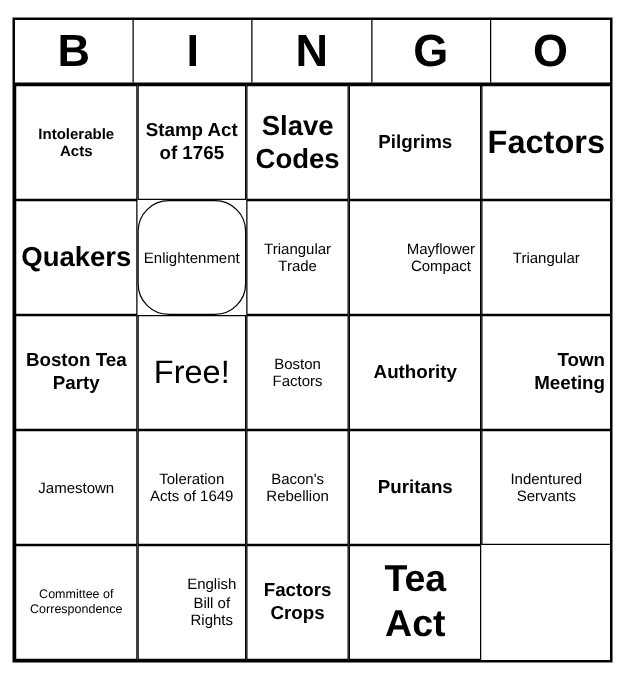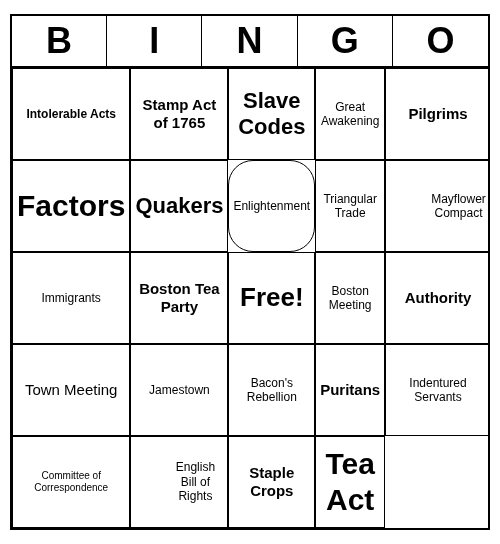--- a/index.html
+++ b/index.html
@@ -72,35 +72,35 @@
     <div class="bingo-header-cell">B</div>
     <div class="bingo-header-cell">I</div>
     <div class="bingo-header-cell">N</div>
     <div class="bingo-header-cell">G</div>
     <div class="bingo-header-cell">O</div>
   </div>
   <div class="bingo-grid" id="grid">
   <div class="bingo-cell" style="font-size: 12px; font-weight: bold;">Intolerable Acts</div>
       <div class="bingo-cell" style="font-size: 15px; font-weight: bold;">Stamp Act of 1765</div>
       <div class="bingo-cell" style="font-size: 22px; font-weight: bold;">Slave Codes</div>
-      <div class="bingo-cell" style="font-size: 12px;">Great Awakening</div>
       <div class="bingo-cell" style="font-size: 15px; font-weight: bold;">Pilgrims</div>
-      <div class="bingo-cell" style="font-size: 30px; font-weight: bold;">Factors</div>
+      <div class="bingo-cell" style="font-size: 26px; font-weight: bold;">Factors</div>
       <div class="bingo-cell" style="font-size: 22px; font-weight: bold;">Quakers</div>
       <div class="bingo-cell" style="font-size: 12px; border-radius: 25px;">Enlightenment</div>
       <div class="bingo-cell" style="font-size: 12px;">Triangular Trade</div>
       <div class="bingo-cell" style="font-size: 12px; padding-left: 45px;">Mayflower Compact</div>
-      <div class="bingo-cell" style="font-size: 12px;">Immigrants</div>
+      <div class="bingo-cell" style="font-size: 12px;">Triangular</div>
       <div class="bingo-cell" style="font-size: 15px; font-weight: bold;">Boston Tea Party</div>
-      <div class="bingo-cell" style="font-size: 26px; font-weight: bold;">Free!</div>
-      <div class="bingo-cell" style="font-size: 12px;">Boston Meeting</div>
+      <div class="bingo-cell" style="font-size: 26px; font-weight: normal;">Free!</div>
+      <div class="bingo-cell" style="font-size: 12px;">Boston Factors</div>
       <div class="bingo-cell" style="font-size: 15px; font-weight: bold;">Authority</div>
-      <div class="bingo-cell" style="font-size: 15px; font-weight: normal;">Town Meeting</div>
+      <div class="bingo-cell" style="font-size: 15px; font-weight: bold; text-align: right;">Town Meeting</div>
       <div class="bingo-cell" style="font-size: 12px;">Jamestown</div>
+      <div class="bingo-cell" style="font-size: 12px;">Toleration Acts of 1649</div>
       <div class="bingo-cell" style="font-size: 12px; text-align: center;">Bacon's Rebellion</div>
       <div class="bingo-cell" style="font-size: 15px; font-weight: bold;">Puritans</div>
       <div class="bingo-cell" style="font-size: 12px;">Indentured Servants</div>
       <div class="bingo-cell" style="font-size: 10px; text-align: center;">Committee of Correspondence</div>
       <div class="bingo-cell" style="font-size: 12px; padding-left: 36px;">English Bill of Rights</div>
-      <div class="bingo-cell" style="font-size: 15px; font-weight: bold;">Staple Crops</div>
+      <div class="bingo-cell" style="font-size: 15px; font-weight: bold;">Factors Crops</div>
       <div class="bingo-cell" style="font-size: 30px; font-weight: bold;">Tea Act</div>
     </div>
 </div>
 
 </body></html>

